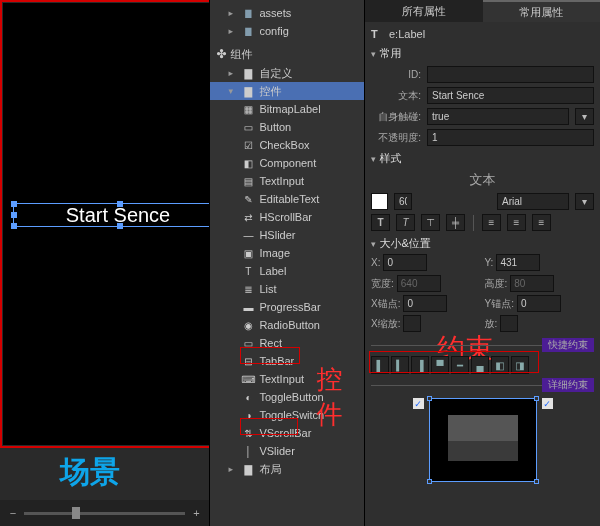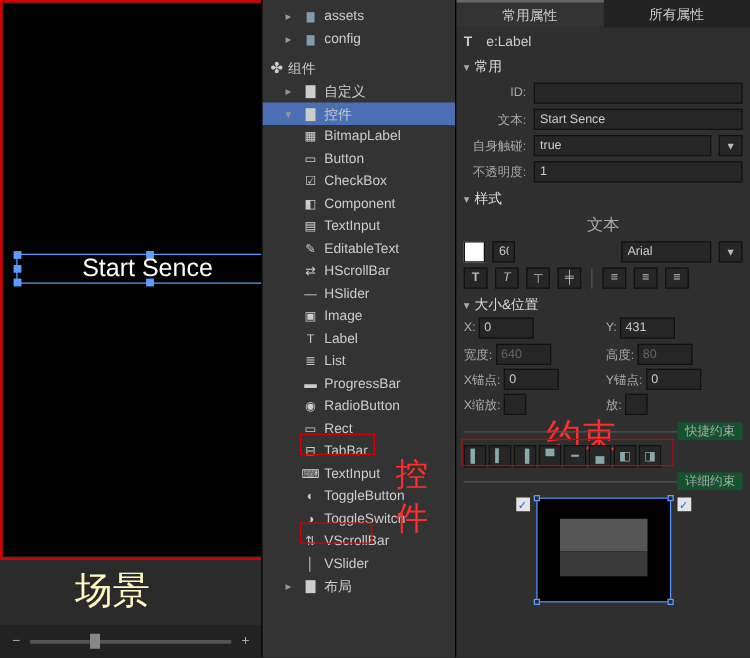--- a/index.html
+++ b/index.html
@@ -18,21 +18,21 @@
   .sel-text {
     position:absolute; left:50%; top:48%; transform:translate(-50%,-50%);
     color:#fff; font-size:20px; font-family: Arial, sans-serif;
   }
   .sel-box {
     position:absolute; left:10px; width:214px; height:24px;
     border:1px solid #5c9dff; top:calc(48% - 12px);
   }
   .handle { width:6px; height:6px; border:1px solid #5c9dff; background:#5c9dff; position:absolute; }
   .ann-scene {
-    position:absolute; left:60px; top:452px; font-size:30px; color:#fef9c3; font-weight:400;
+    position:absolute; left:60px; top:452px; font-size:30px; color:#0ea5e9; font-weight:700;
   }
   .zoom-bar { height:26px; background:#222; display:flex; align-items:center; gap:4px; padding:0 6px; }
   .zoom-in,.zoom-out { width:14px; height:14px; color:#aaa; display:flex; align-items:center; justify-content:center; cursor:pointer; }
   .slider-track { flex:1; height:3px; background:#555; position:relative; }
   .slider-thumb { width:8px; height:12px; background:#888; position:absolute; top:-5px; left:30%; }
 
   
   .tree-pane { width:178px; background:#333; display:flex; flex-direction:column; border-left:1px solid #000; border-right:1px solid #000;}
   .tree-top { padding:4px 0; }
   .tree-item, .comp-item {
@@ -72,21 +72,21 @@
   .divider-v { width:1px; height:16px; background:#555; margin:0 2px;}
   .grid2 { display:flex; gap:4px;}
   .grid2 > div { flex:1; display:flex; align-items:center; gap:3px;}
   .grid2 .lbl2 { color:#aaa; font-size:10px;}
   .grid2 input { width:44px; height:17px; background:#262626; border:1px solid #111; color:#ccc; padding:0 3px; font-size:10px;}
   .mutelabel input { color:#666; }
   .align-row { display:flex; gap:2px; padding:4px 0; position:relative;}
   .abtn { width:18px; height:18px; background:#262626; border:1px solid #111; display:flex; align-items:center; justify-content:center; cursor:pointer; font-size:10px; color:#8aa;}
   .cons-rule { height:14px; position:relative; display:flex; align-items:center; justify-content:center;}
   .cons-rule::before{ content:""; flex:1; height:1px; background:#555;}
-  .cons-rule span { padding:0 6px; font-size:10px; color:#aaa; background:#14532d;}
+  .cons-rule span { padding:0 6px; font-size:10px; color:#aaa; background:#4c1d95;}
   .constraint-box { margin:6px auto 0; width:108px; height:84px; border:1px solid #5c9dff; background:#000; position:relative;}
   .cb-inner { position:absolute; left:18px; right:18px; top:16px; height:26px; background:#555;}
   .cb-inner2 { position:absolute; left:18px; right:18px; top:42px; height:20px; background:#3a3a3a;}
   .chk { width:11px; height:11px; background:#e4e4e4; position:absolute; font-size:9px; color:#1a66ff; display:flex; align-items:center; justify-content:center;}
   .tr-handle { width:5px;height:5px;border:1px solid #5c9dff;background:#2f2f2f;position:absolute;}
   .typename { display:flex; align-items:center; gap:6px; padding:3px 0;}
   .typename .ic { width:12px; font-weight:bold;}
 </style>
 </head>
 <body>
@@ -235,22 +235,22 @@
       </div>
     </div>
 
   <div class="hl-red" style="left:30px; top:347px; width:60px; height:17px;"></div>
   <div class="hl-red" style="left:30px; top:418px; width:58px; height:17px;"></div>
   <div class="ann-mid" style="left:106px; top:362px;">控件</div>
 </div>
 
 <div class="prop-pane">
   <div class="prop-tabs">
+    <div class="prop-tab">所有属性</div>
     <div class="prop-tab active">常用属性</div>
-    <div class="prop-tab">所有属性</div>
   </div>
   <div class="prop-body" style="position:relative">
     <div class="typename">
       <span class="ic">T</span>
       <span>e:Label</span>
     </div>
     <div class="section-hdr">
         <span class="tw">▾</span>
         <span>常用</span>
       </div>

